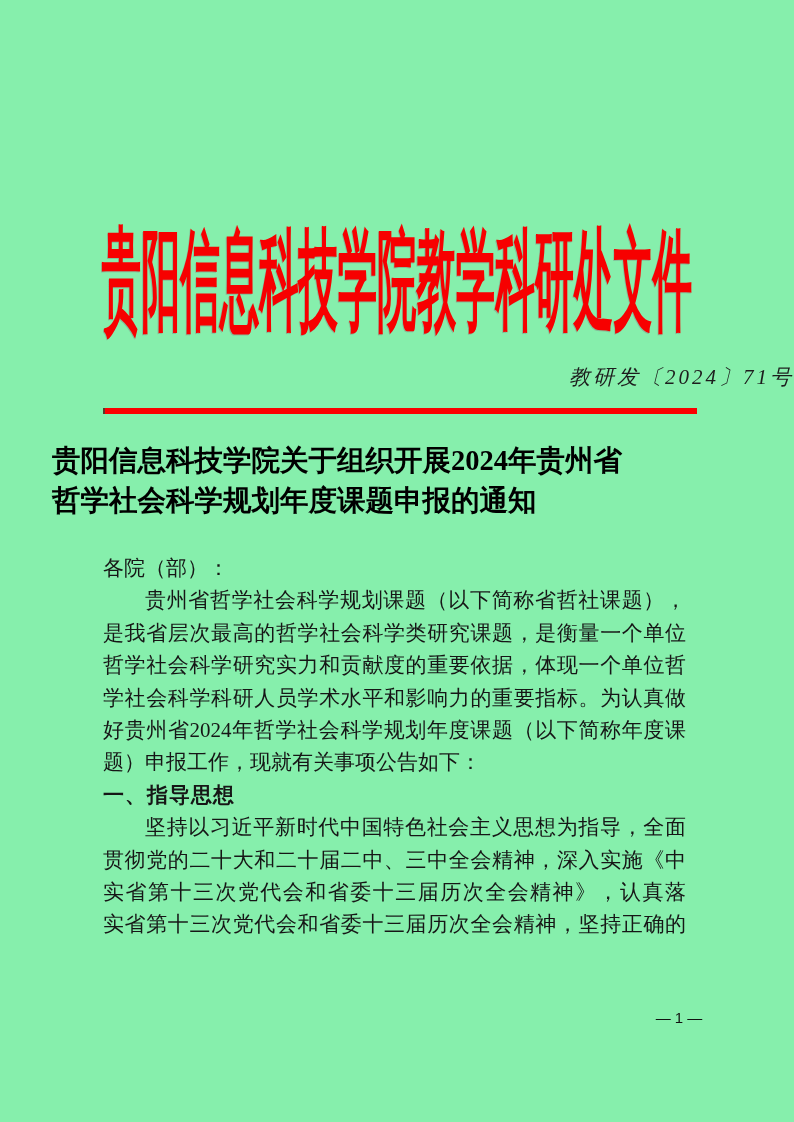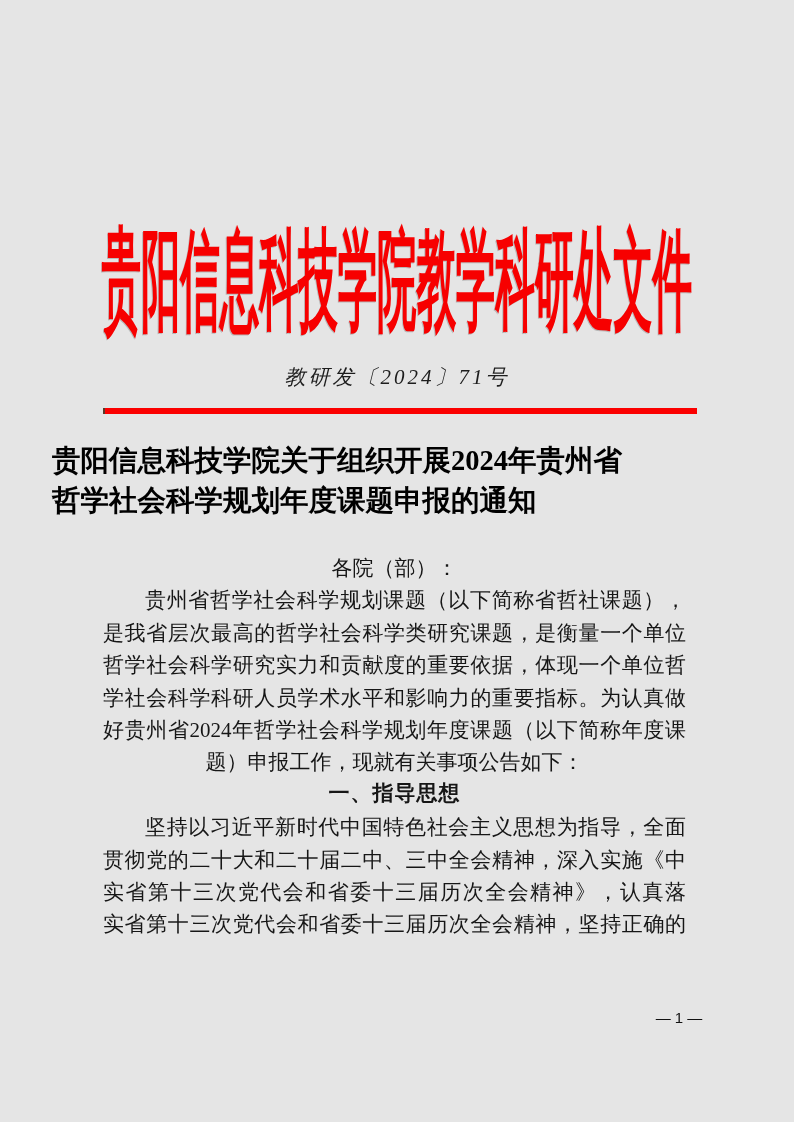--- a/index.html
+++ b/index.html
@@ -4,21 +4,21 @@
 <style>
   * { margin: 0; padding: 0; box-sizing: border-box; }
   html, body {
     background: #ffffff;
     font-family: "Liberation Serif", "DejaVu Serif", serif;
   }
   .page {
     position: relative;
     width: 794px;
     height: 1122px;
-    background: #e5e5e5;
+    background: #86efac;
     margin: 0 auto;
     overflow: hidden;
   }
   
   .red-header {
     position: absolute;
     top: 281px;
     left: 0;
     width: 100%;
     height: 0;
@@ -36,21 +36,21 @@
     transform-origin: center center;
     text-shadow: -1px 0.5px 0 rgba(130,130,130,0.45);
     font-family: "Liberation Serif", "DejaVu Serif", serif;
   }
   
   .doc-number {
     position: absolute;
     top: 363px;
     left: 0;
     width: 100%;
-    text-align: center;
+    text-align: right;
     font-size: 21px;
     letter-spacing: 3px;
     font-style: italic;
     color: #1d1d1d;
     font-family: "Liberation Serif", "DejaVu Serif", serif;
   }
   
   .red-line {
     position: absolute;
     top: 408px;
@@ -79,32 +79,32 @@
     top: 552px;
     left: 103px;
     width: 583px;
     color: #161616;
     font-size: 21px;
     line-height: 32.4px;
     font-family: "Liberation Serif", "DejaVu Serif", serif;
   }
   .line {
     white-space: nowrap;
-    text-align: center;
+    text-align: left;
   }
   .line.spread {
     white-space: normal;
     text-align: justify;
     text-align-last: justify;
     text-justify: inter-ideograph;
   }
   .line.indent { text-indent: 2em; }
   .line.heading {
     font-weight: bold;
-    font-family: Liberation Mono, monospace;
+    font-family: Liberation Serif, serif;
     letter-spacing: 1px;
   }
   
   .page-footer {
     position: absolute;
     top: 1009px;
     left: 649px;
     width: 60px;
     text-align: center;
     font-size: 15px;

